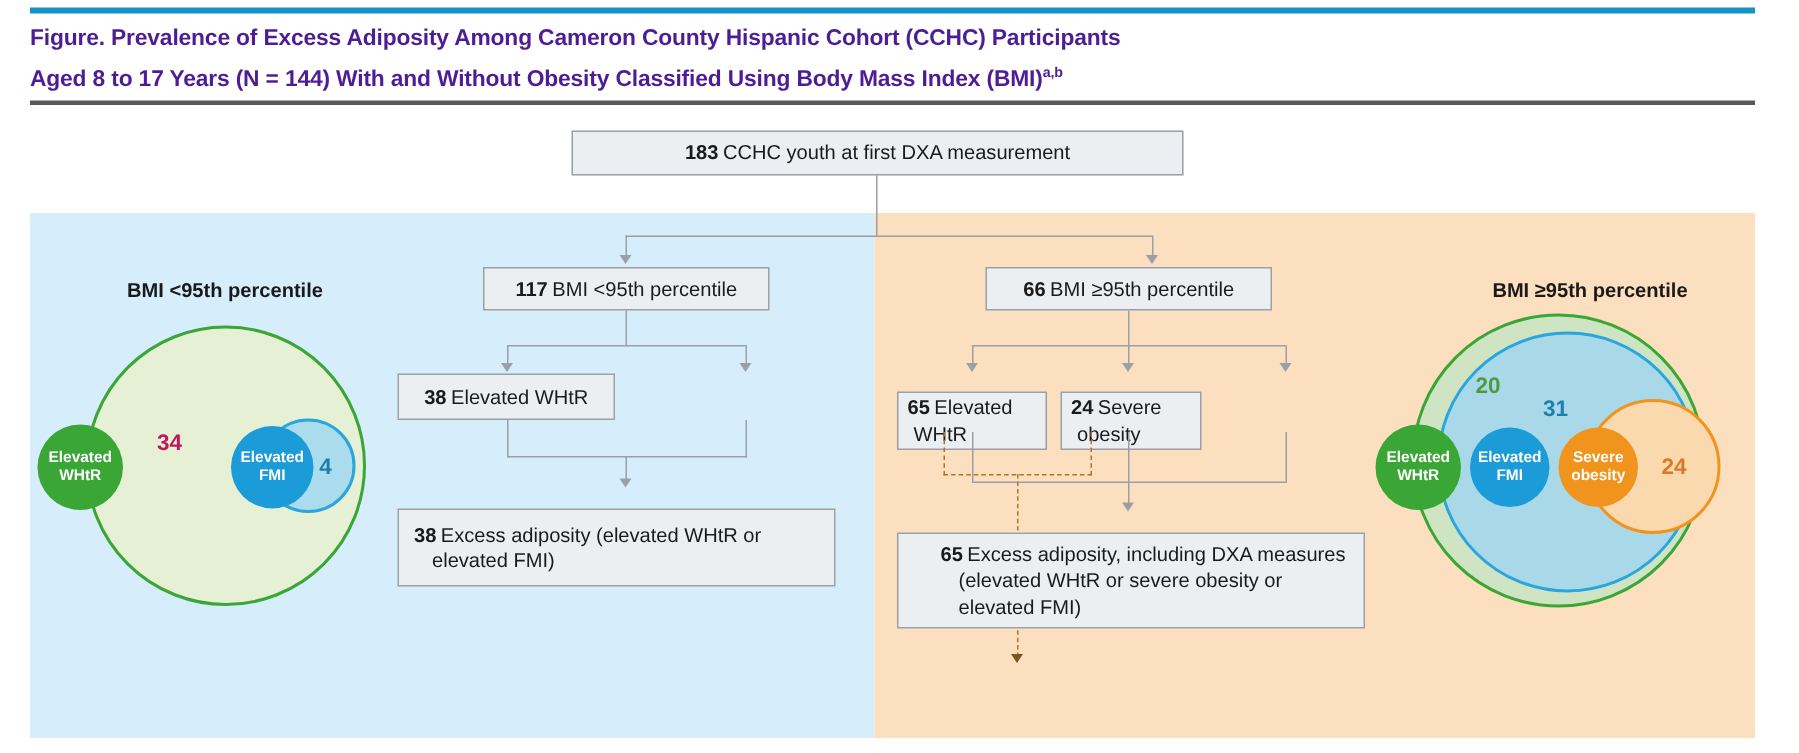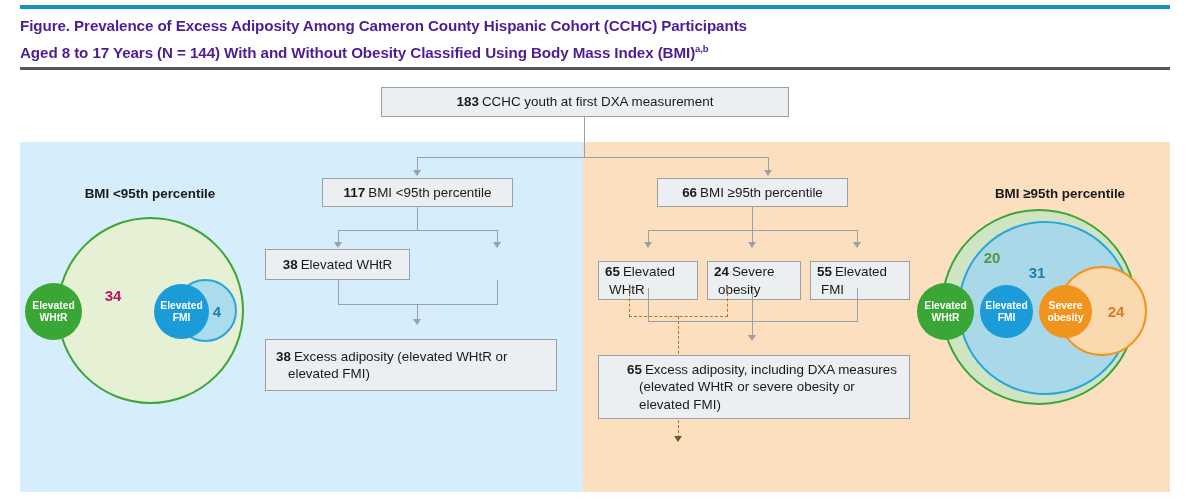--- a/index.html
+++ b/index.html
@@ -161,25 +161,20 @@
       <b>65</b><span>Elevated WHtR</span>
     </div>
   </div>
 
   <div class="box left" style="left:707px;top:249px;width:94px;height:39px;">
     <div class="inner" style="padding-left:10px;padding-right:6px;text-indent:-4px;">
       <b>24</b><span>Severe obesity</span>
     </div>
   </div>
 
-  <div class="box left" style="left:810px;top:249px;width:100px;height:39px;">
-    <div class="inner" style="padding-left:10px;padding-right:6px;text-indent:-4px;">
-      <b>55</b><span>Elevated FMI</span>
-    </div>
-  </div>
 
   <div class="ln v" style="left:648px;top:288px;height:34px;"></div>
   <div class="ln v" style="left:857px;top:288px;height:34px;"></div>
   <div class="ln h" style="left:648px;top:321px;width:210px;"></div>
   <div class="ln v" style="left:752px;top:288px;height:48px;"></div>
   <div class="arrow" style="left:748px;top:335px;"></div>
 
   <div class="dln v" style="left:629px;top:288px;height:29px;"></div>
   <div class="dln v" style="left:727px;top:288px;height:29px;"></div>
   <div class="dln h" style="left:629px;top:316px;width:99px;"></div>

